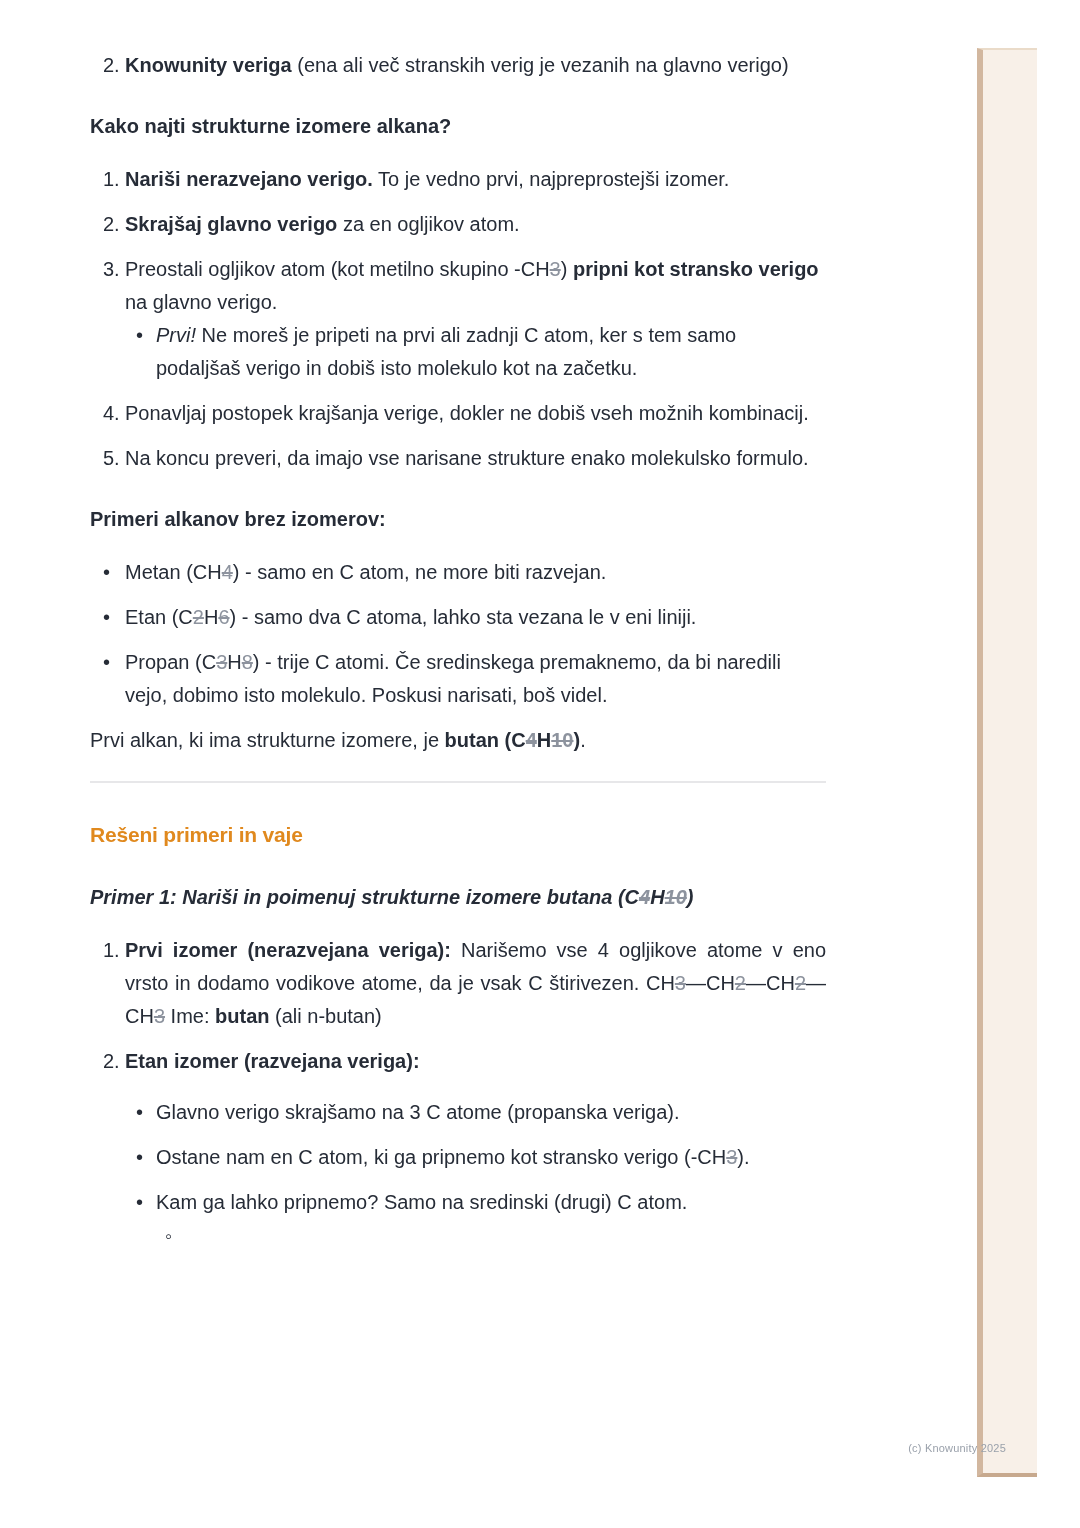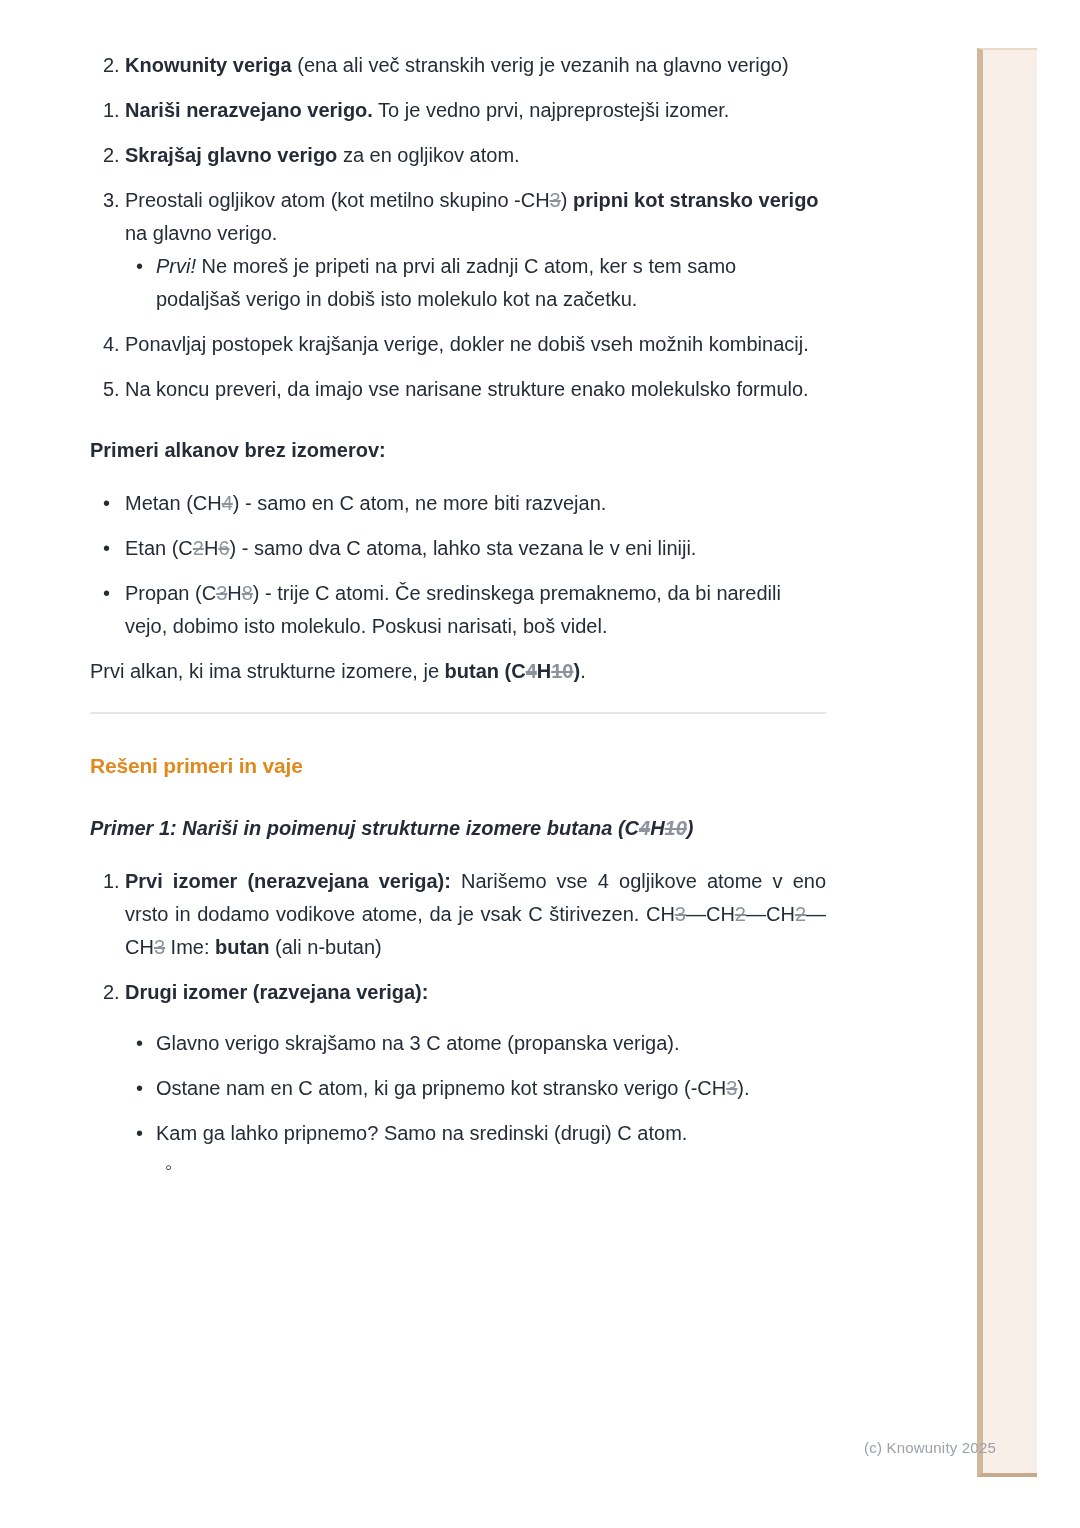--- a/index.html
+++ b/index.html
@@ -29,22 +29,22 @@
     left:977px;top:48px;
     width:60px;height:1429px;
     background:var(--strip-fill);
     border-left:6px solid var(--strip-line);
     border-bottom:4px solid var(--strip-line-dark);
     border-top:2px solid #eadbc9;
     z-index:1;
   }
   .watermark{
     position:absolute;
-    top:1438px;right:84px;
-    font-size:15px;line-height:20px;
+    top:1438px;right:74px;
+    font-size:11px;line-height:20px;
     color:var(--wm);
     z-index:3;
     letter-spacing:.2px;
   }
   
   .content{
     position:absolute;
     left:90px;top:0;
     width:736px;
     padding-top:49px;
@@ -98,20 +98,21 @@
 <body>
 
 <div class="page">
   <div class="side-strip"></div>
   <div class="watermark">(c) Knowunity 2025</div>
   <main class="content">
       <div class="blk num">
         <span class="mk">2.</span>
         <span class="tx"><span class="seg b">Knowunity veriga</span><span class="seg"> (ena ali več stranskih verig je vezanih na glavno verigo)</span></span>
       </div>
+      <div class="blk h4"><span class="tx"><span class="seg b">Kako najti strukturne izomere alkana?</span></span></div>
       <div class="blk num">
         <span class="mk">1.</span>
         <span class="tx"><span class="seg b">Nariši nerazvejano verigo.</span><span class="seg"> To je vedno prvi, najpreprostejši izomer.</span></span>
       </div>
       <div class="blk num">
         <span class="mk">2.</span>
         <span class="tx"><span class="seg b">Skrajšaj glavno verigo</span><span class="seg"> za en ogljikov atom.</span></span>
       </div>
       <div class="blk num">
         <span class="mk">3.</span>
@@ -145,21 +146,21 @@
       <div class="blk p"><span class="tx"><span class="seg">Prvi alkan, ki ima strukturne izomere, je </span><span class="seg b">butan (C</span><span class="seg b st">4</span><span class="seg b">H</span><span class="seg b st">10</span><span class="seg b">)</span><span class="seg">.</span></span></div>
       <div class="blk hr"></div>
       <div class="blk h2"><span class="tx"><span class="seg">Rešeni primeri in vaje</span></span></div>
       <div class="blk h4"><span class="tx"><span class="seg b">Primer 1: Nariši in poimenuj strukturne izomere butana (C</span><span class="seg b st">4</span><span class="seg b">H</span><span class="seg b st">10</span><span class="seg b">)</span></span></div>
       <div class="blk num">
         <span class="mk">1.</span>
         <span class="tx just"><span class="seg b">Prvi izomer (nerazvejana veriga):</span><span class="seg"> Narišemo vse 4 ogljikove atome v eno vrsto in dodamo vodikove atome, da je vsak C štirivezen. CH</span><span class="seg st">3</span><span class="seg">—CH</span><span class="seg st">2</span><span class="seg">—CH</span><span class="seg st">2</span><span class="seg">—CH</span><span class="seg st">3</span><span class="seg"> Ime: </span><span class="seg b">butan</span><span class="seg"> (ali n-butan)</span></span>
       </div>
       <div class="blk num">
         <span class="mk">2.</span>
-        <span class="tx"><span class="seg b">Drugi izomer (razvejana veriga):</span></span>
+        <span class="tx"><span class="seg b">Etan izomer (razvejana veriga):</span></span>
       </div>
       <div class="blk ul2">
         <span class="mk">•</span>
         <span class="tx"><span class="seg">Glavno verigo skrajšamo na 3 C atome (propanska veriga).</span></span>
       </div>
       <div class="blk ul2">
         <span class="mk">•</span>
         <span class="tx"><span class="seg">Ostane nam en C atom, ki ga pripnemo kot stransko verigo (-CH</span><span class="seg st">3</span><span class="seg">).</span></span>
       </div>
       <div class="blk ul2">

